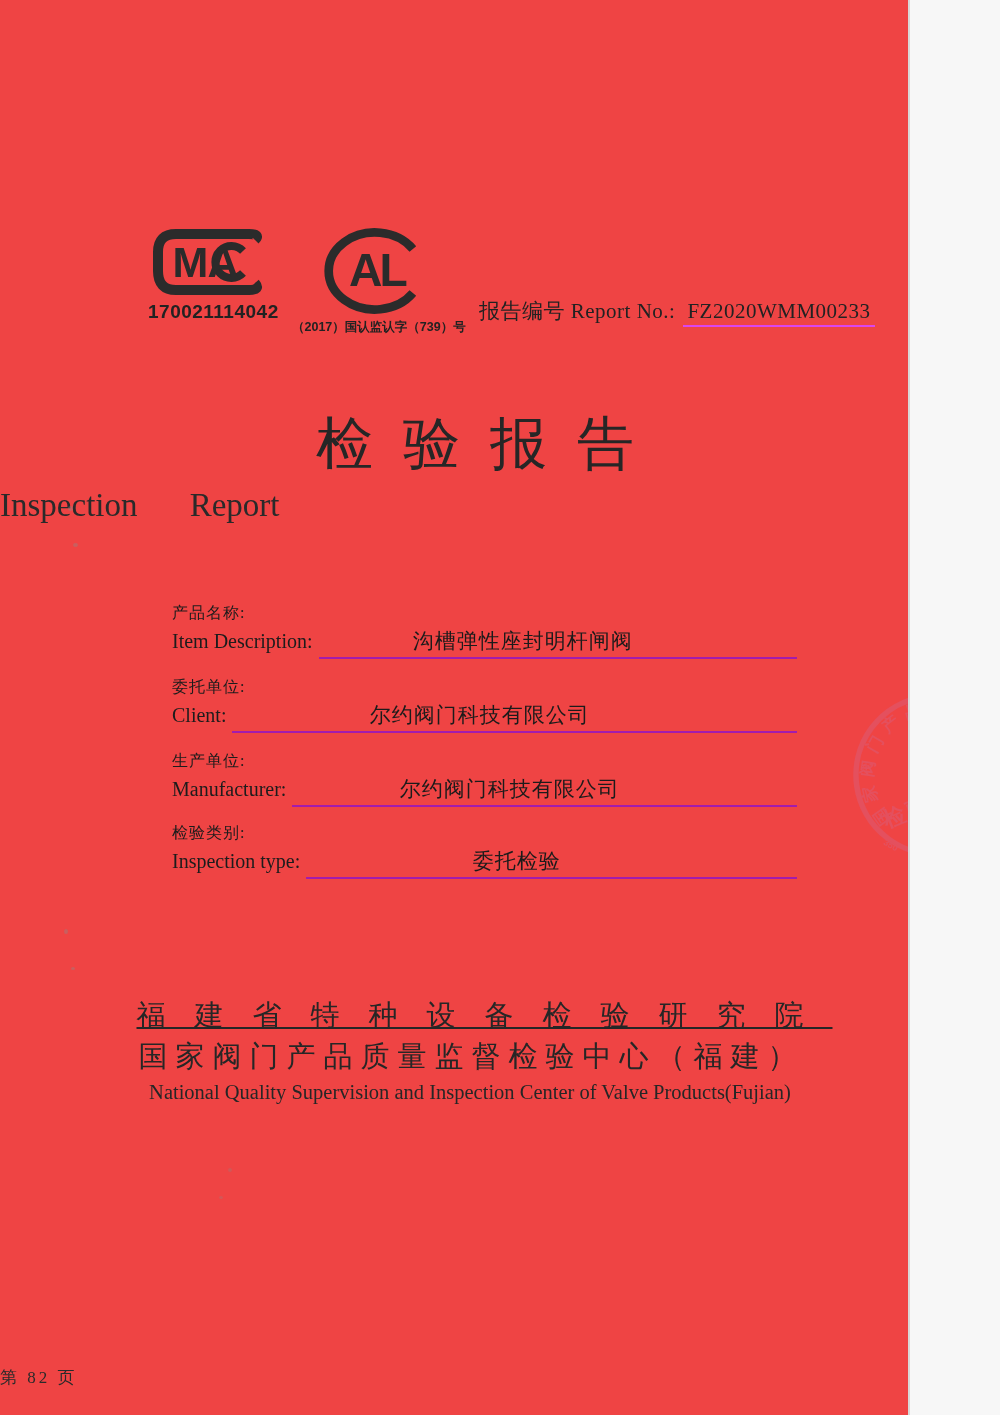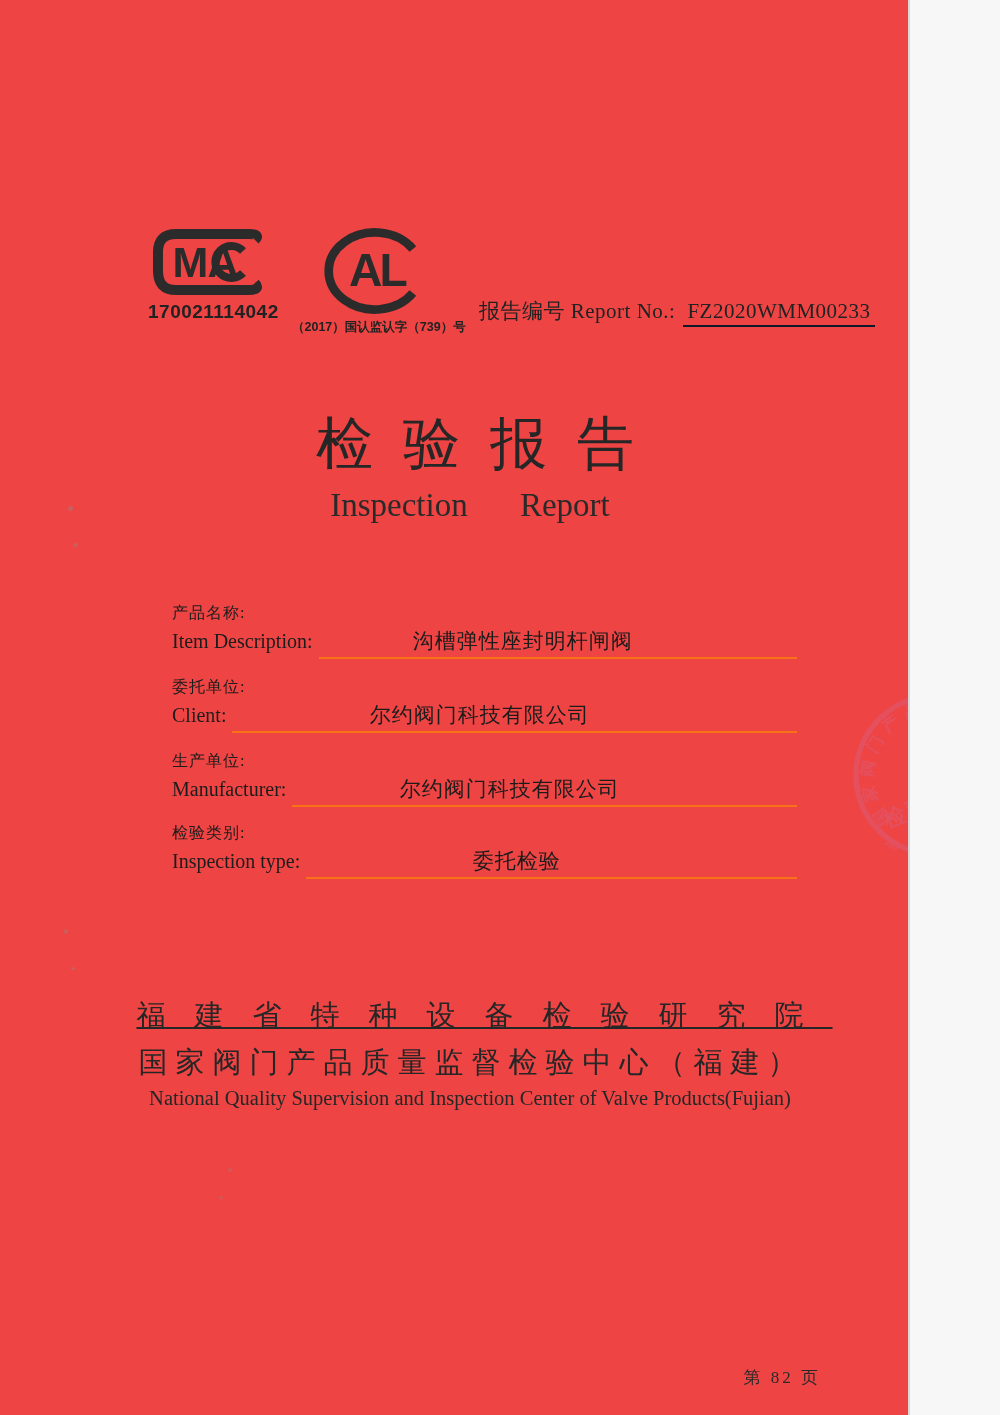--- a/index.html
+++ b/index.html
@@ -48,64 +48,64 @@
     font-weight: bold;
   }
 
   .report-no-row {
     position: absolute; left: 479px; top: 297px;
     font-size: 21px; white-space: nowrap; color: #222;
   }
   .report-no-label { letter-spacing: 0.5px; }
   .report-no-value {
     display: inline-block; margin-left: 8px; padding: 0 4px 1px 4px;
-    border-bottom: 2px solid #0f172a; letter-spacing: 0.5px;
+    border-bottom: 2px solid #d946ef; letter-spacing: 0.5px;
   }
 
   
   .title-zh {
     position: absolute; top: 406px; left: 0; width: 940px;
     text-align: center; font-size: 57px; letter-spacing: 30px; padding-left: 40px;
     box-sizing: border-box; color: #262626; white-space: nowrap;
   }
   .title-en {
     position: absolute; top: 487px; left: 0; width: 940px;
-    text-align: center; font-size: 33px; word-spacing: 44px; color: #2a2a2a;
+    font-size: 33px; word-spacing: 44px; color: #2a2a2a;
     white-space: nowrap;
   }
 
   
   .field { position: absolute; left: 172px; width: 625px; }
   .f-zh { font-size: 16px; line-height: 26px; color: #1c1c1c; letter-spacing: 1px; }
   .f-en-row { display: flex; align-items: flex-start; margin-top: 1px; }
   .f-en { font-size: 20px; line-height: 28px; white-space: nowrap; margin-right: 6px; color: #1c1c1c; }
   .f-line {
-    flex: 1; border-bottom: 2px solid #f97316;
+    flex: 1; border-bottom: 2px solid #a21caf;
     text-align: center; padding: 0 70px 2px 0;
     font-size: 21px; line-height: 28px; color: #1b1b1b; letter-spacing: 1px;
     white-space: nowrap;
   }
 
   
   .institute { position: absolute; top: 996px; left: 0; width: 940px; text-align: center; }
   .inst-zh-1 {
     font-size: 29px; letter-spacing: 29px; padding-left: 29px; line-height: 38px;
     color: #262626; white-space: nowrap; text-decoration: underline;
   }
   .inst-en-1 { font-size: 20px; line-height: 26px; margin-top: 5px; color: #262626; white-space: nowrap; }
   .inst-zh-2 {
-    font-size: 29px; letter-spacing: 8px; padding-left: 3px; line-height: 38px; margin-top: 9px;
+    font-size: 29px; letter-spacing: 8px; padding-left: 3px; line-height: 38px; margin-top: 3px;
     color: #262626; white-space: nowrap;
   }
   .inst-en-2 { font-size: 20.5px; line-height: 27px; margin-top: 4px; color: #262626; white-space: nowrap; }
 
   
   .page-footer {
     position: absolute; top: 1366px; left: 0; width: 821px;
-    text-align: right; font-size: 17px; letter-spacing: 3px; color: #2a2a2a;
+    text-align: left; font-size: 17px; letter-spacing: 3px; color: #2a2a2a;
   }
 
   
   .stamp-clip {
     position: absolute; left: 850px; top: 688px; width: 59px; height: 175px;
     overflow: hidden; z-index: 4; pointer-events: none;
   }
   .stamp-clip svg { display: block; }
 
   

